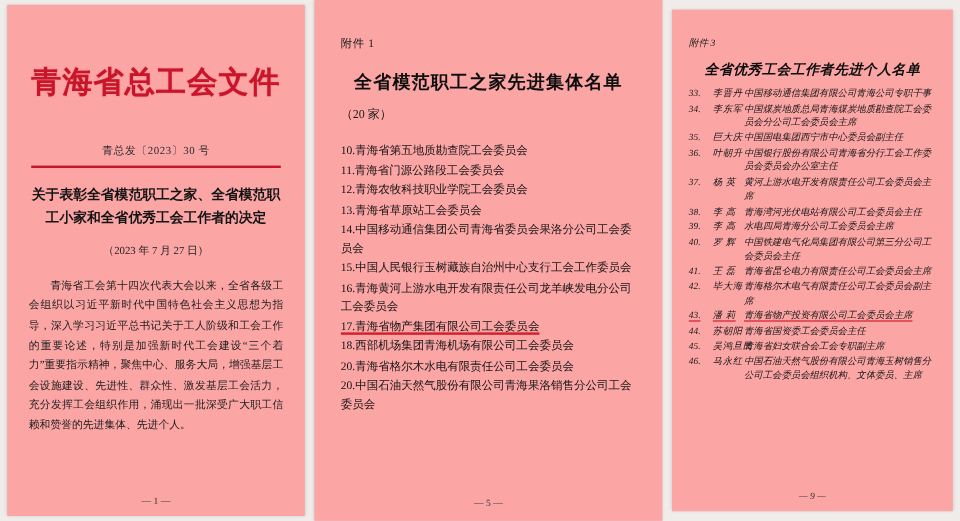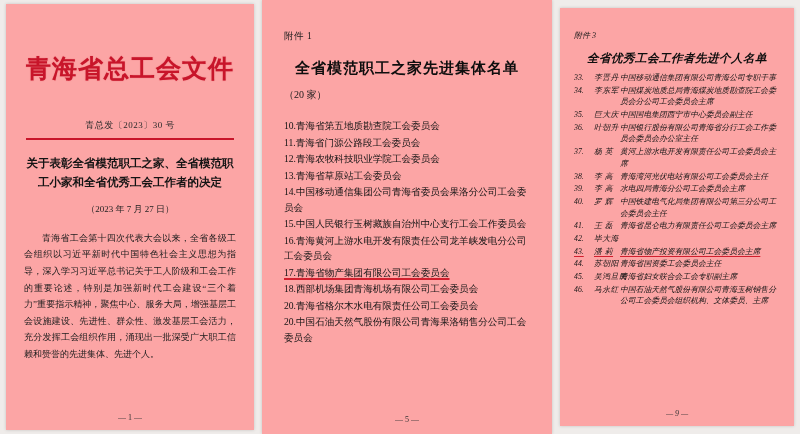--- a/index.html
+++ b/index.html
@@ -324,20 +324,21 @@
           <span class="org">中国铁建电气化局集团有限公司第三分公司工会委员会主任</span>
         </div>
         <div class="d3-row">
           <span class="idx">41.</span>
           <span class="nm">王 磊</span>
           <span class="org">青海省昆仑电力有限责任公司工会委员会主席</span>
         </div>
         <div class="d3-row">
           <span class="idx">42.</span>
           <span class="nm">毕大海</span>
+          <span class="org">青海格尔木电气有限责任公司工会委员会副主席</span>
         </div>
         <div class="d3-row hl">
           <span class="idx">43.</span>
           <span class="nm">潘 莉</span>
           <span class="org">青海省物产投资有限公司工会委员会主席</span>
         </div>
         <div class="d3-row">
           <span class="idx">44.</span>
           <span class="nm">苏朝阳</span>
           <span class="org">青海省国资委工会委员会主任</span>

